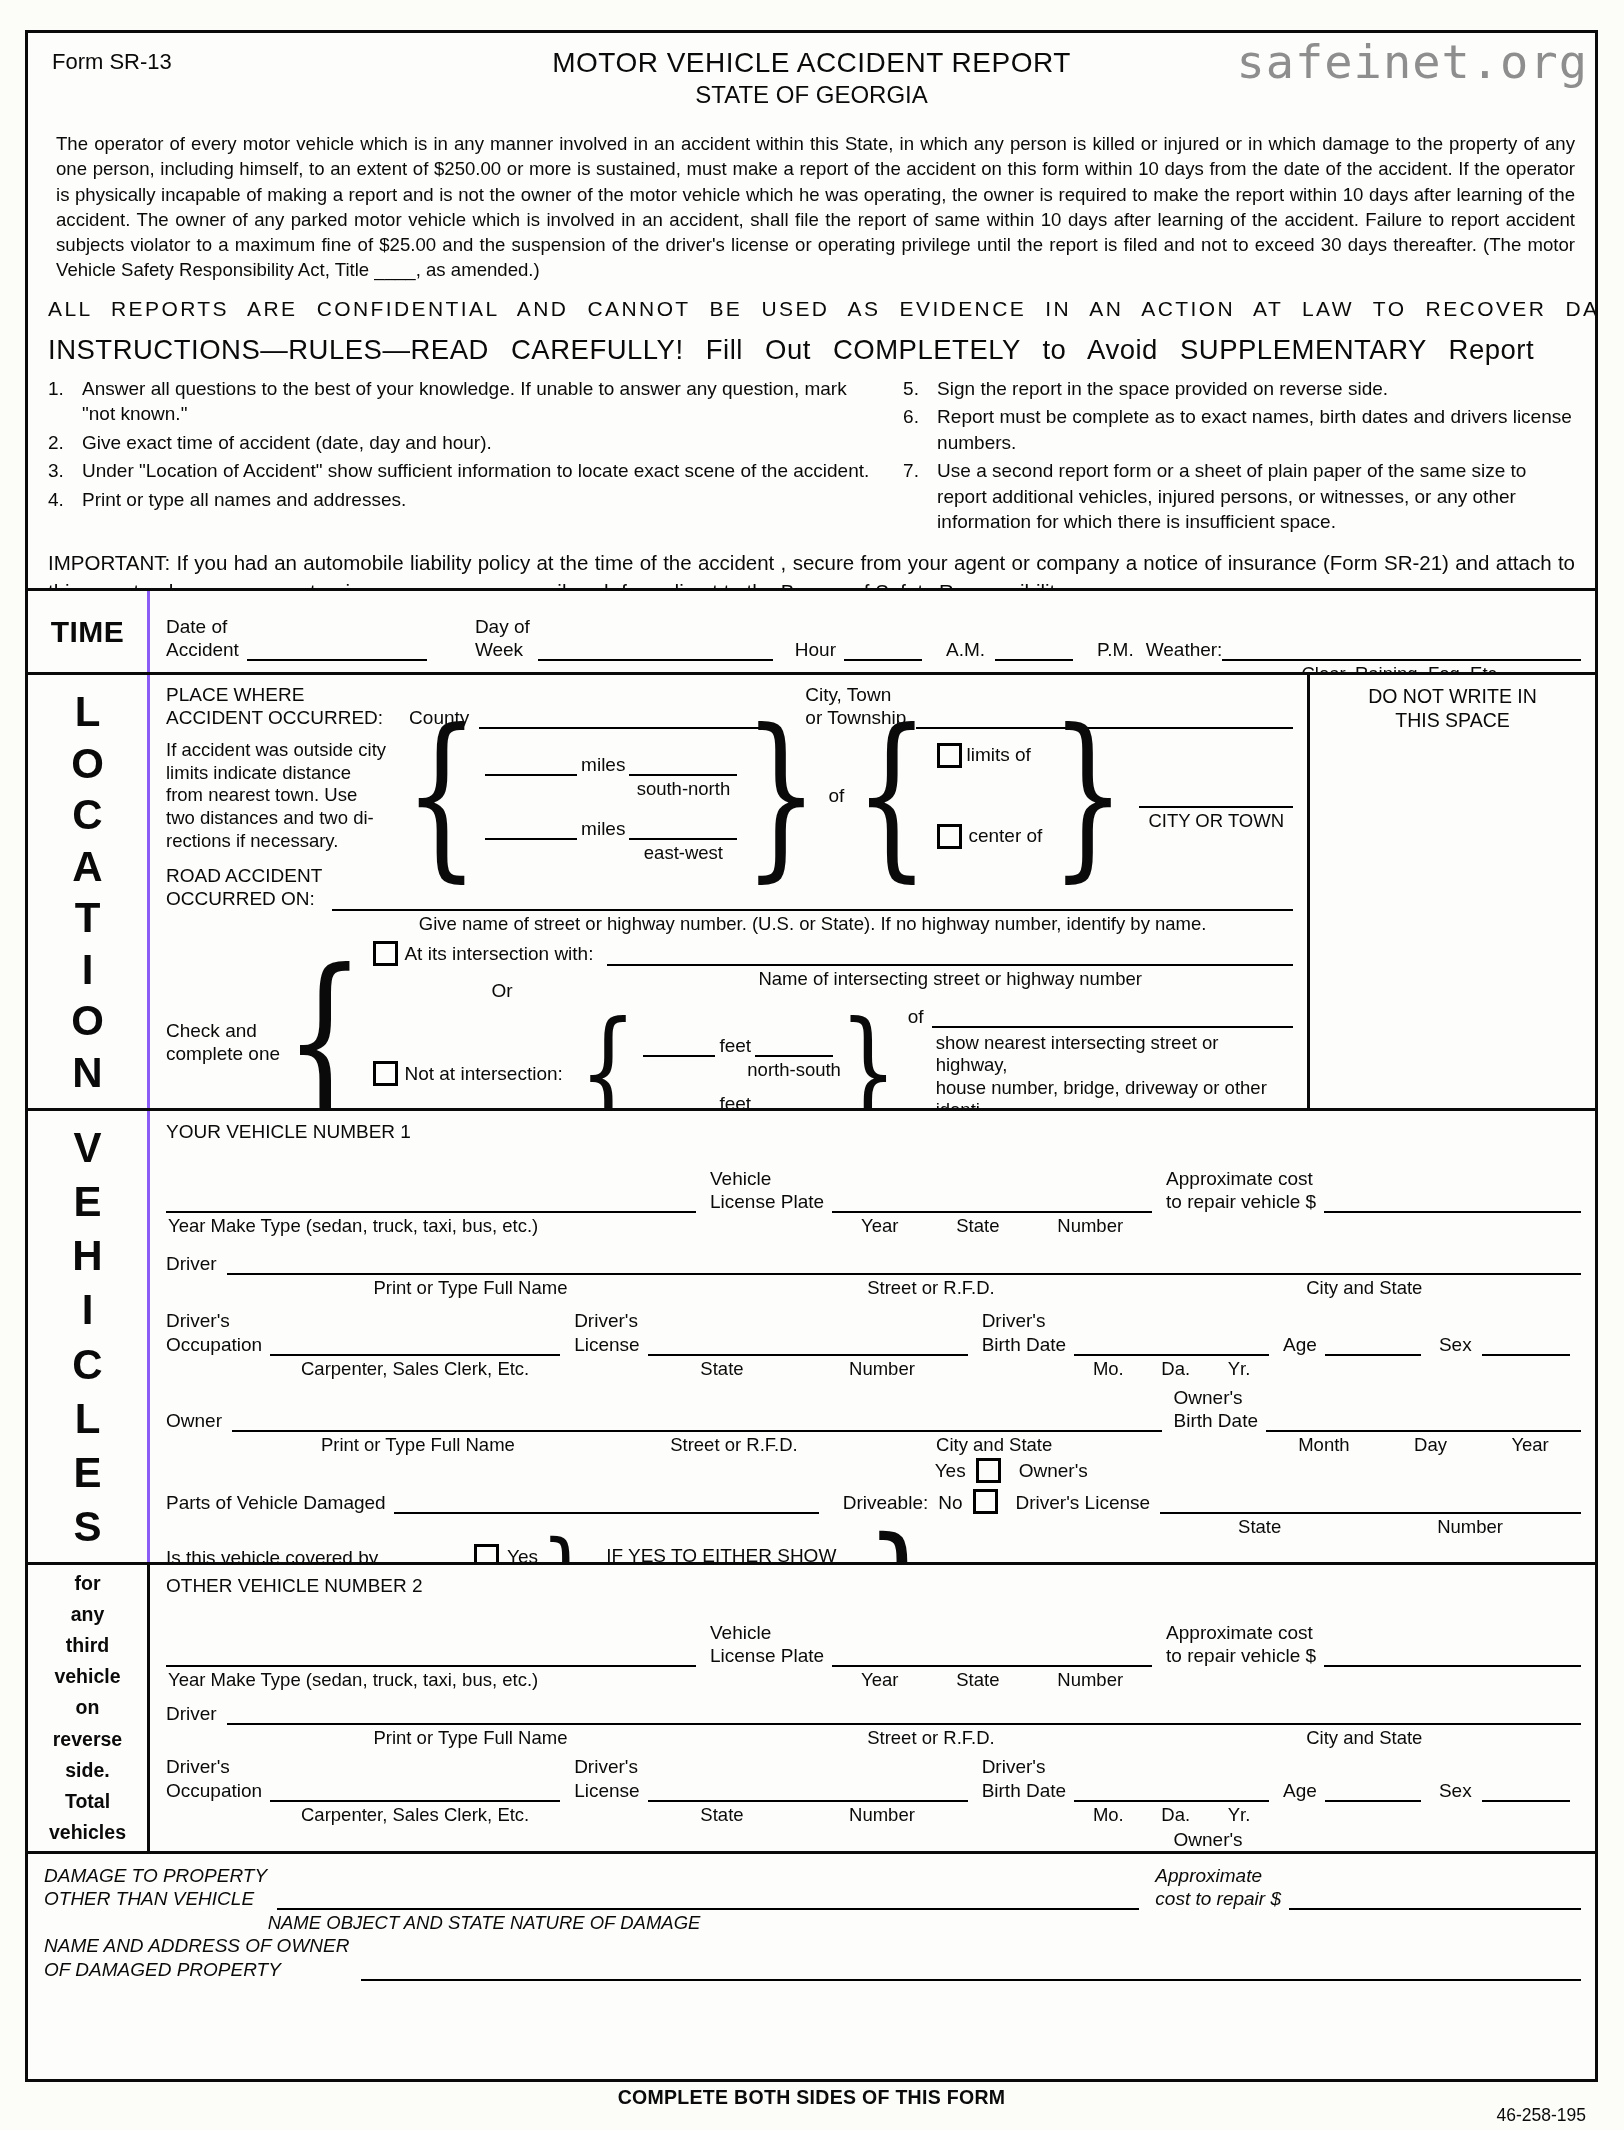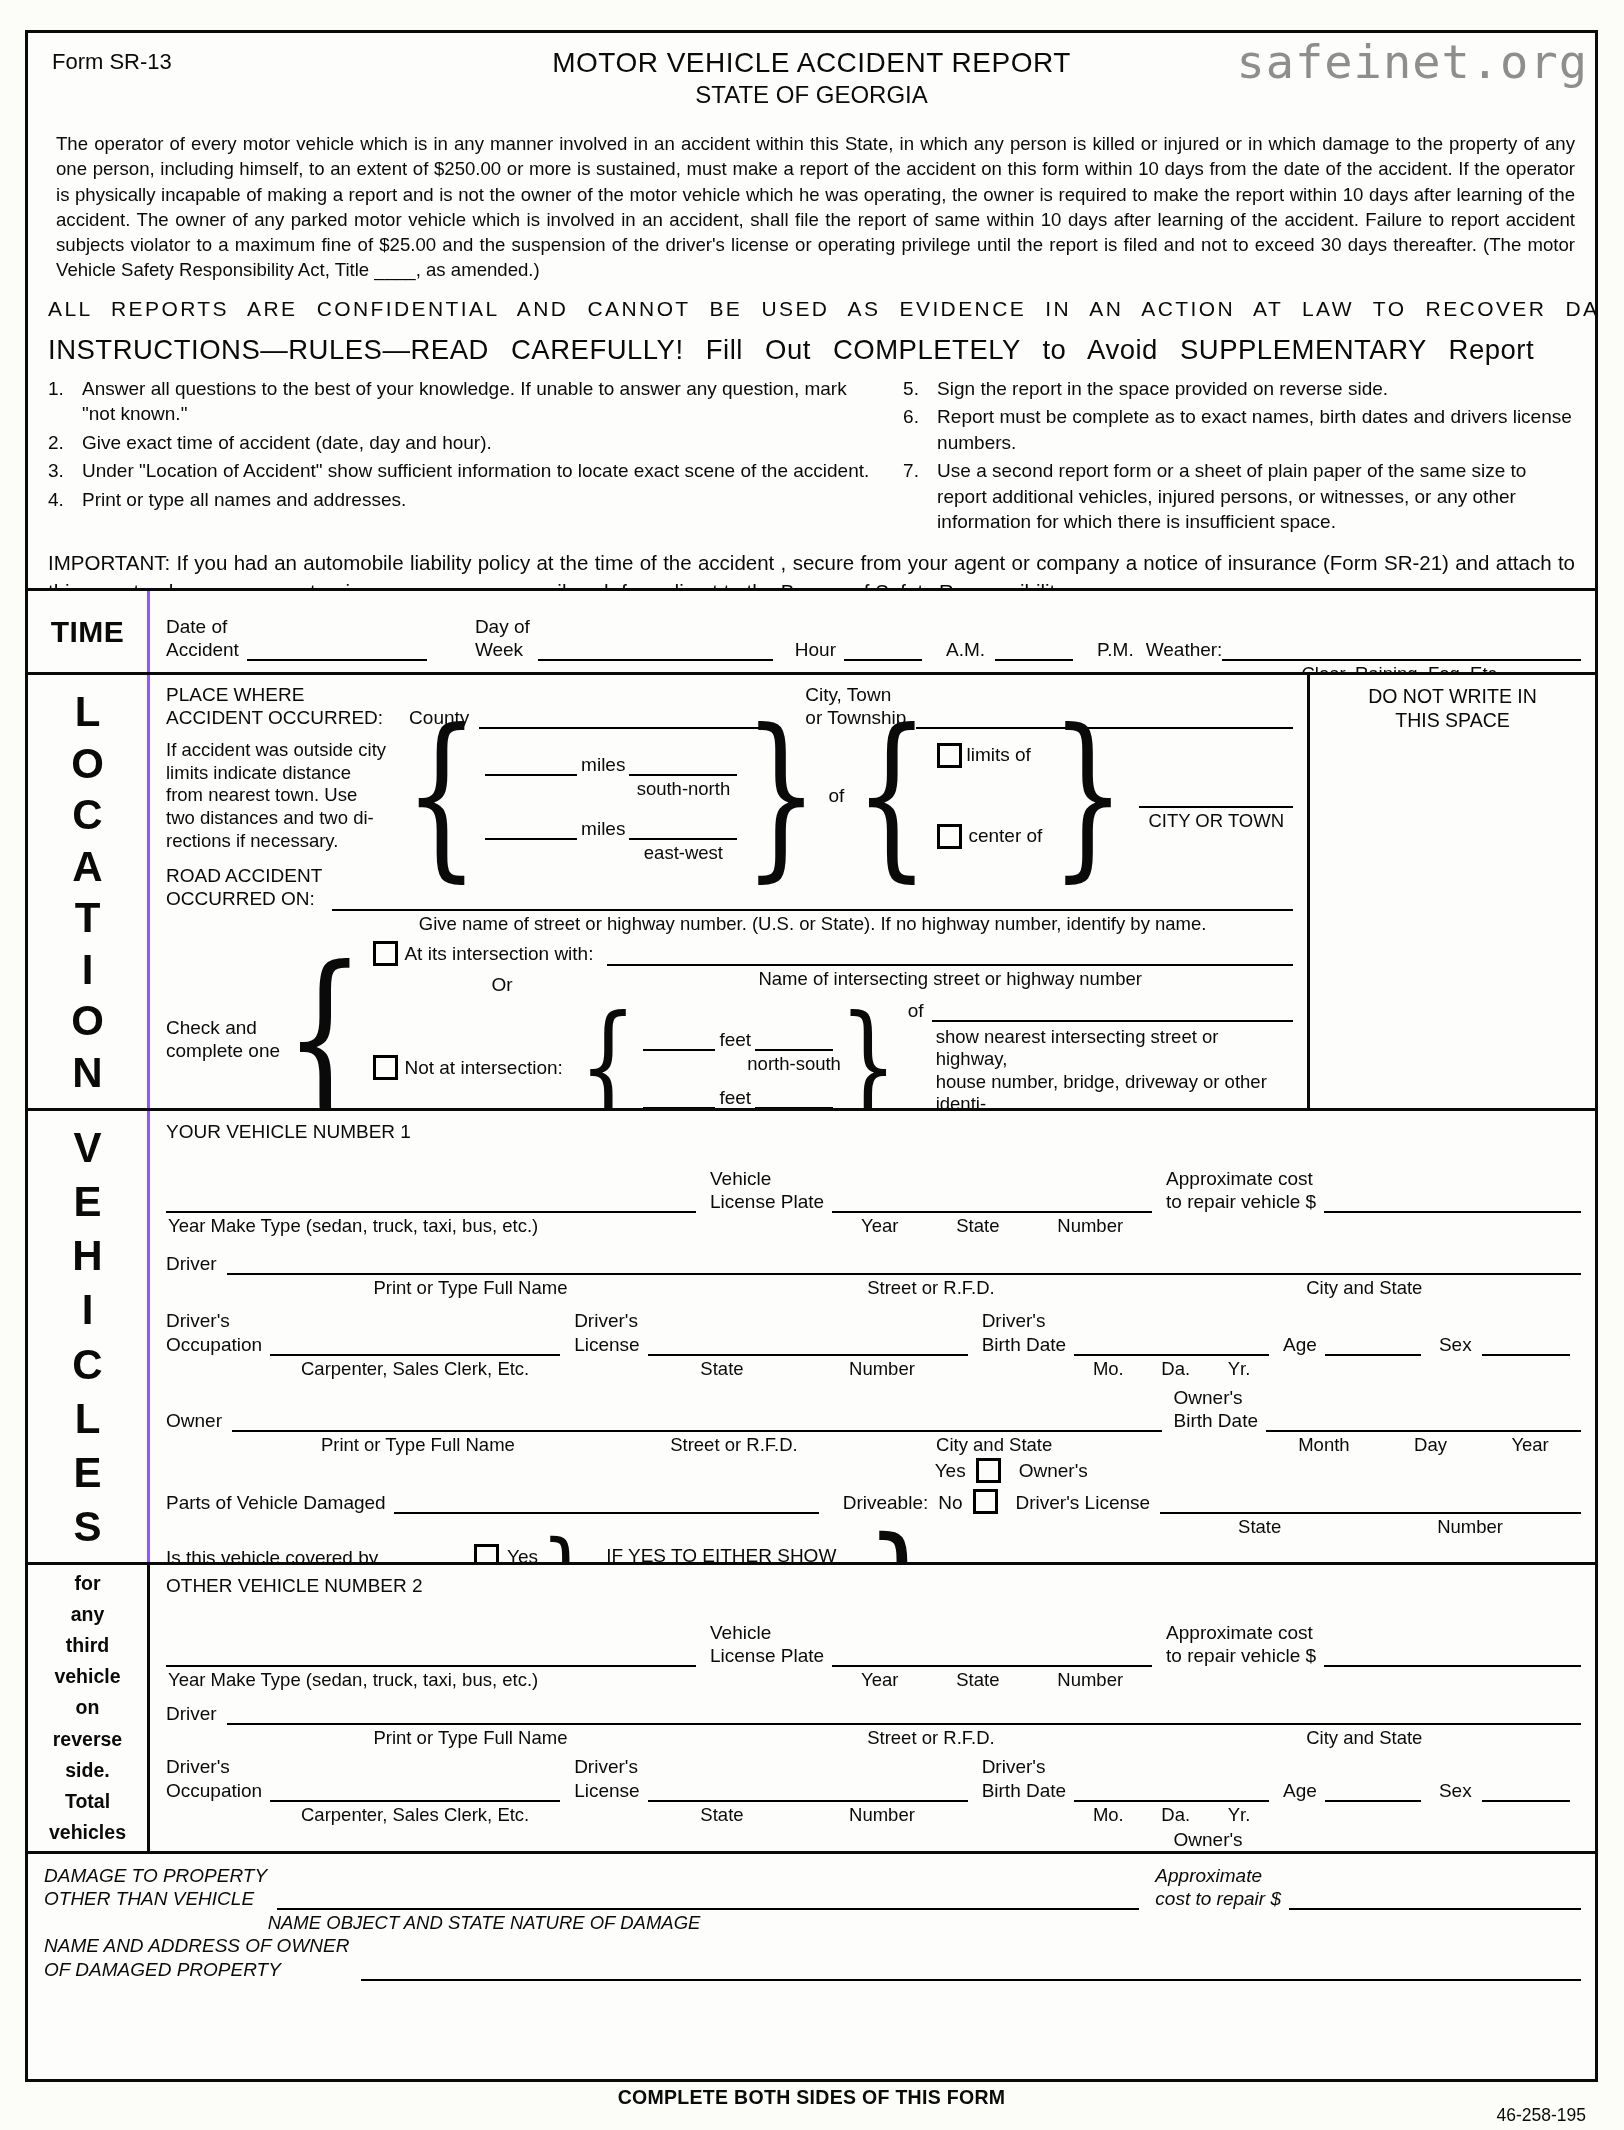--- a/index.html
+++ b/index.html
@@ -232,21 +232,21 @@
           <span class="brace" style="font-size:128px;">{</span>
           <div style="flex:1;margin-left:8px;">
             <div class="frow">
               <span class="cb"></span>
               <span class="lbl" style="margin-left:6px;">At its intersection with:</span>
               <span class="fg grow" style="margin-left:14px;">
                 <span class="fill grow"></span>
                 <span class="below bc">Name of intersecting street or highway number</span>
               </span>
             </div>
-            <div style="margin:8px 0 2px 118px;">Or</div>
+            <div style="margin:14px 0 2px 118px;">Or</div>
             <div class="frow" style="align-items:center;">
               <span class="cb"></span>
               <span class="lbl" style="margin-left:6px;">Not at intersection:</span>
               <span class="brace" style="font-size:92px;margin-left:16px;">{</span>
               <div style="display:flex;flex-direction:column;gap:34px;margin:0 6px;">
                 <div class="frow">
                   <span class="fill" style="width:72px;"></span>
                   <span class="lbl" style="margin:0 4px;">feet</span>
                   <span class="fg">
                       <span class="fill" style="width:78px;"></span>

